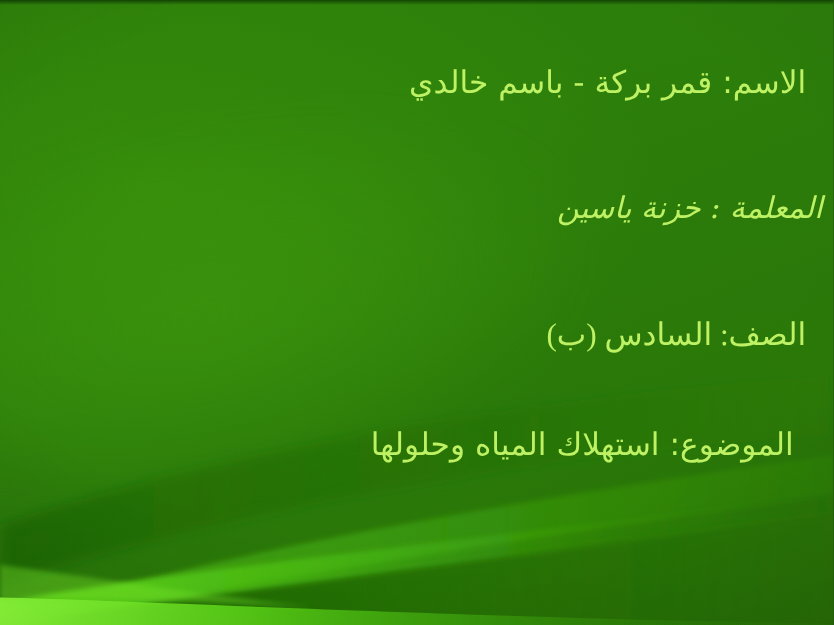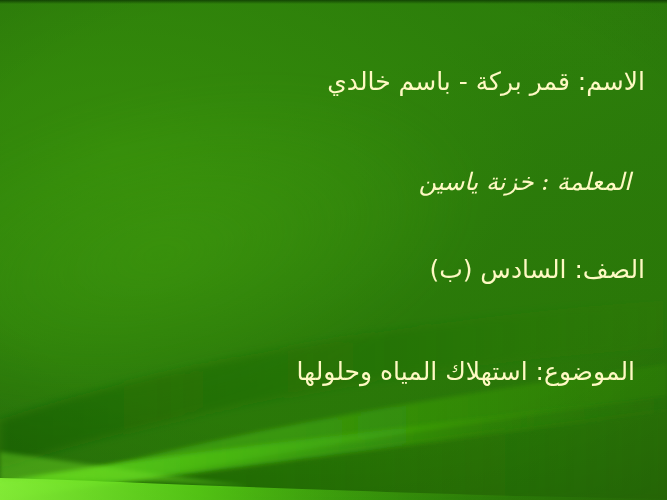--- a/index.html
+++ b/index.html
@@ -85,33 +85,32 @@
     position: absolute;
     right: 0;
     left: 0;
     top: 0;
     padding: 0 22px 0 14px;
     text-align: right;
     direction: rtl;
   }
 
   .line {
-    color: #fef9c3;
+    color: #bef264;
     font-size: 25px;
     line-height: 1.24;
     white-space: nowrap;
     text-align: center;
     font-family: "DejaVu Sans", "Liberation Sans", sans-serif;
-    margin-top: 16px;
   }
 
   .line-name     { position: absolute; right: 22px; top: 50px;  }
-  .line-teacher  { position: absolute; right: 36px; top: 152px; font-style: italic;
+  .line-teacher  { position: absolute; right: 9px; top: 152px; font-style: italic;
                    font-family: "DejaVu Serif", "Liberation Serif", serif; font-size: 24px; }
-  .line-grade    { position: absolute; right: 22px; top: 238px; }
+  .line-grade    { position: absolute; right: 22px; top: 253px; font-family: Liberation Serif, serif; }
   .line-subject  { position: absolute; right: 32px; top: 340px; }
 </style>
 </head>
 <body>
 
 <div id="slide">
 
   <div class="bg-base"></div>
   <div class="sheen-a"></div>
   <div class="bg-top-edge"></div>

